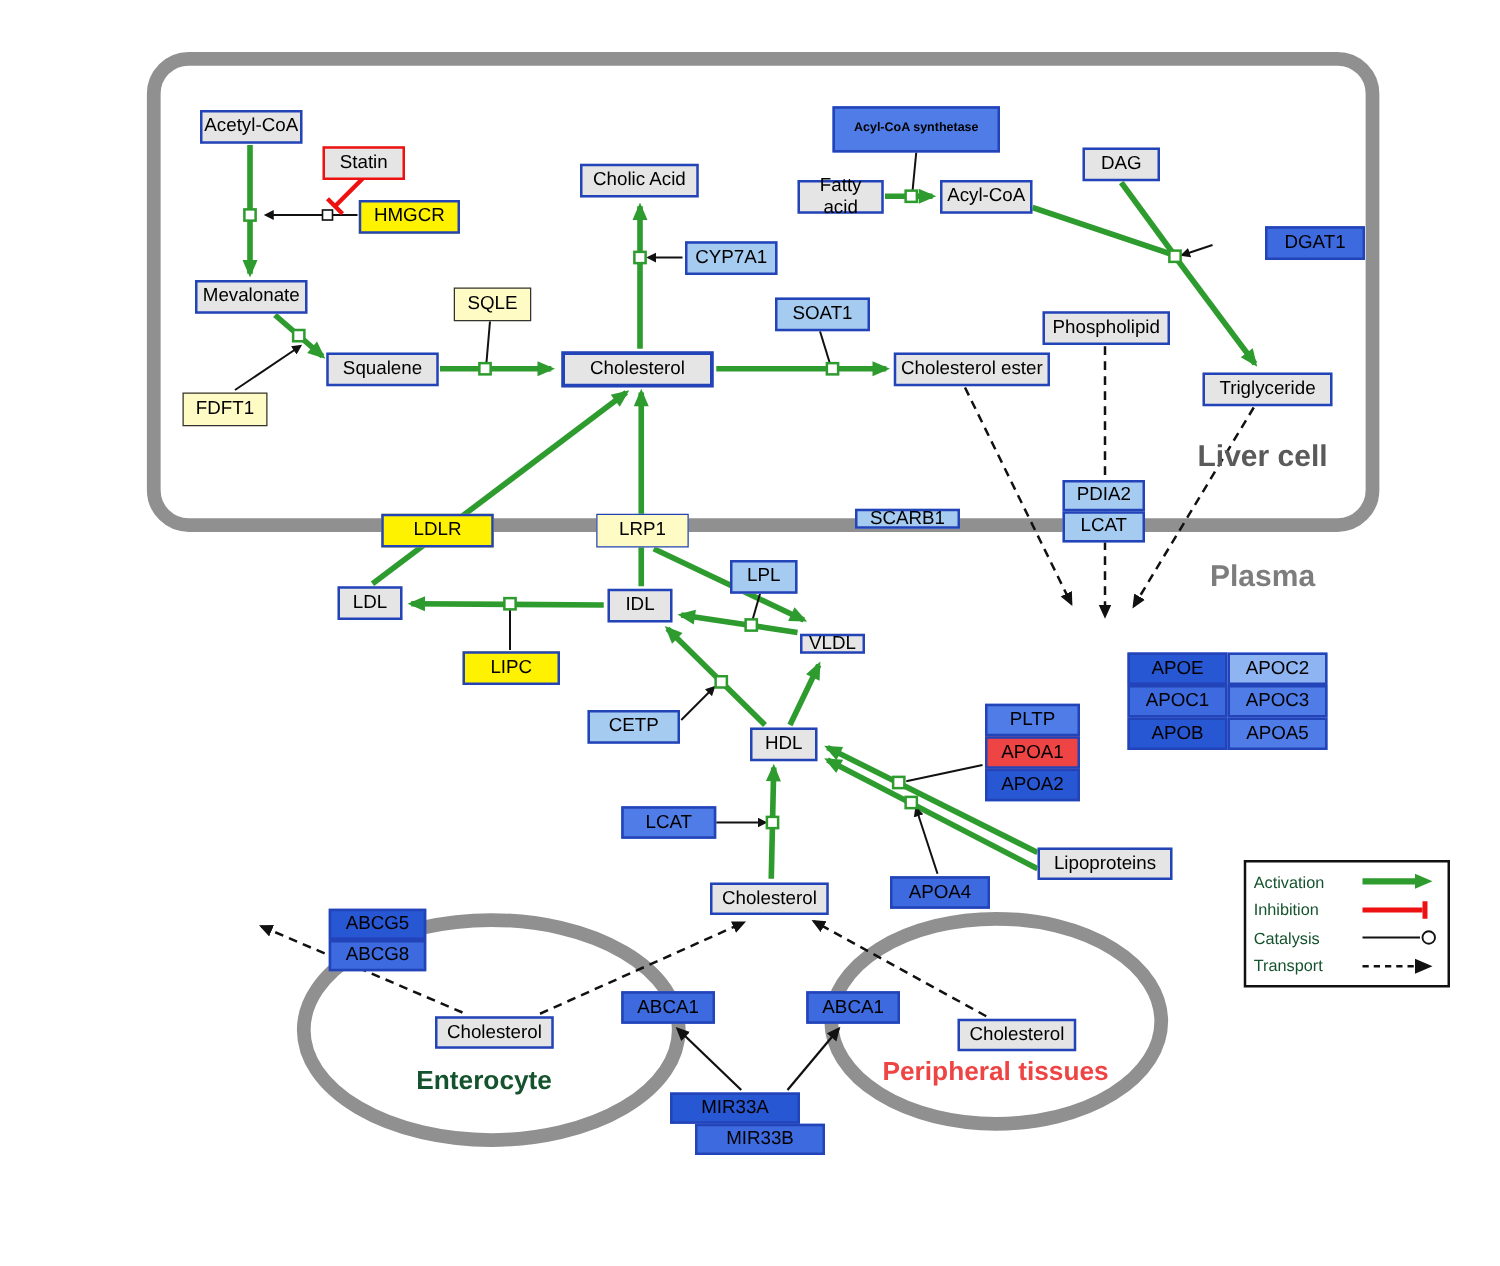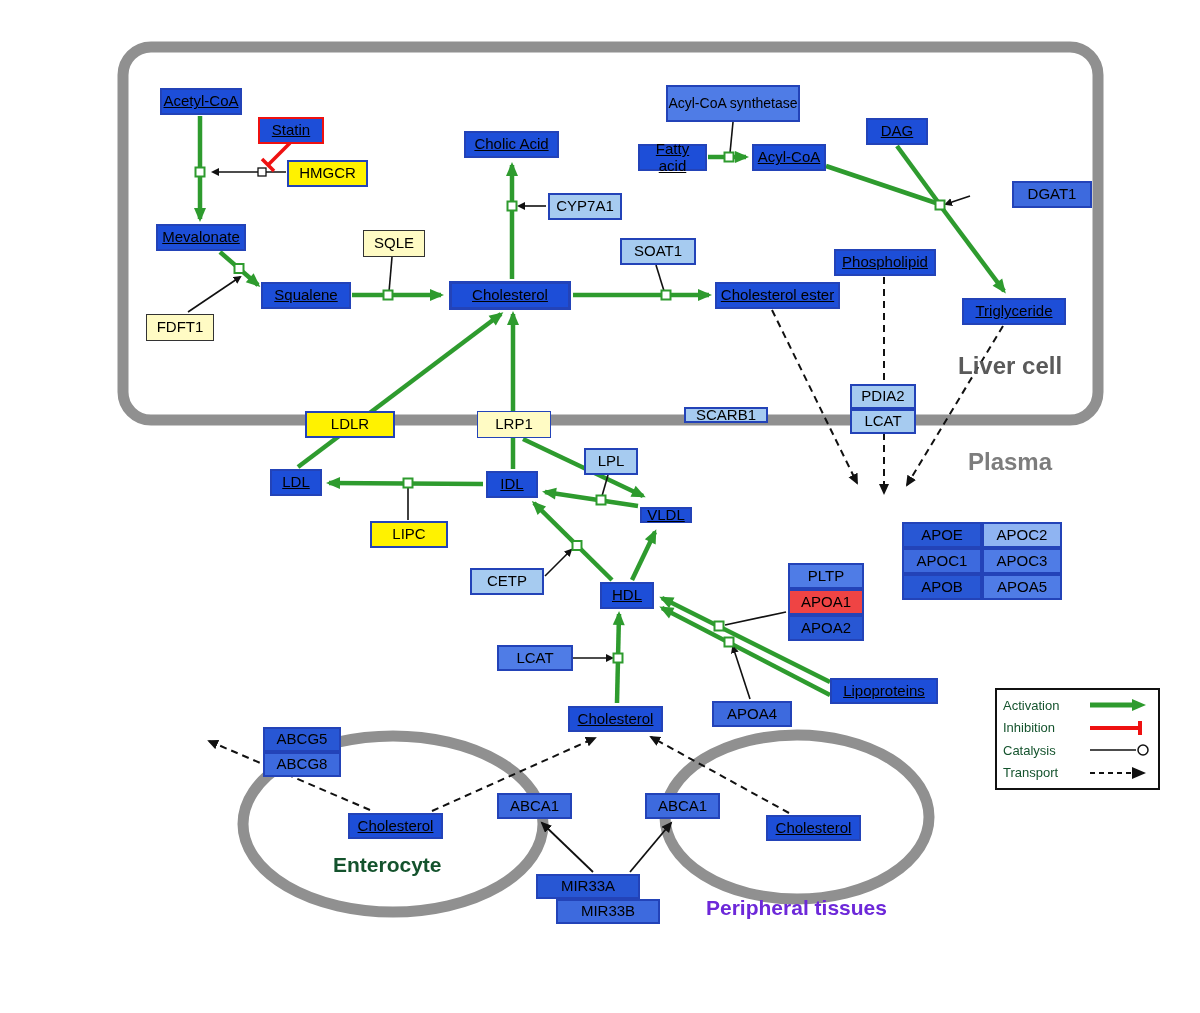--- a/index.html
+++ b/index.html
@@ -2,38 +2,38 @@
 <html><head>
 <meta charset="utf-8">
 <style>
   html,body{margin:0;padding:0;background:#ffffff;}
   #canvas{position:relative;width:1200px;height:1013px;background:#ffffff;overflow:hidden;
           font-family:"Liberation Sans", sans-serif;}
   #edges{position:absolute;left:0;top:0;width:1200px;height:1013px;}
   .node{position:absolute;display:flex;align-items:center;justify-content:center;
         box-sizing:border-box;border:2px solid #2343b8;background:#fff;color:#000;
         font-size:15px;line-height:1.08;text-align:center;z-index:5;}
-  .white{background:#1d4ed8;text-decoration:underline;}
+  .white{background:#e5e5e5;}
   .yellow{background:#fff200;}
   .paleyellow{background:#fffbc4;border-color:#333;border-width:1.5px;}
   .lrp{border-color:#2343b8;}
   .lb{background:#a6cbf0;}
   .b1{background:#8fb4f2;}
   .b1a{background:#ef4444;}
   .b2{background:#4f7ce6;}
   .b3{background:#3d6ade;}
   .b4{background:#2857d4;}
   .bold-border{border-width:3px;}
   .red-border{border-color:#ee1111;border-width:2.5px;}
-  .two-line{font-size:14px;}
+  .two-line{font-size:10px;font-weight:bold;}
   .region-label{position:absolute;font-weight:bold;z-index:4;}
   #lbl-liver{left:958px;top:352px;font-size:24px;color:#5a5a5a;}
   #lbl-plasma{left:968px;top:448px;font-size:24px;color:#7d7d7d;}
   #lbl-enterocyte{left:333px;top:853px;font-size:21px;color:#14532d;}
-  #lbl-peripheral{left:706px;top:896px;font-size:21px;color:#6d28d9;}
+  #lbl-peripheral{left:706px;top:846px;font-size:21px;color:#ef4444;}
   #legend{position:absolute;left:995px;top:688px;width:165px;height:102px;border:2px solid #111;
           background:#fff;z-index:6;box-sizing:border-box;padding:4px 6px;display:flex;
           flex-direction:column;justify-content:space-around;}
   .legend-row{display:flex;align-items:center;justify-content:space-between;height:22px;}
   .legend-row span{font-size:13px;color:#14532d;}
 </style>
 </head>
 <body>
 
 <div id="canvas">

